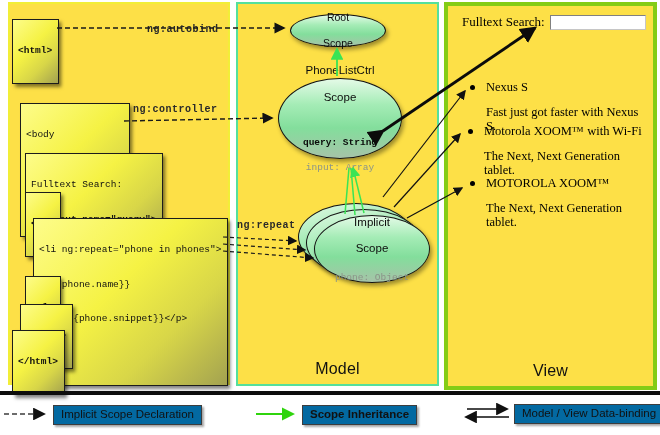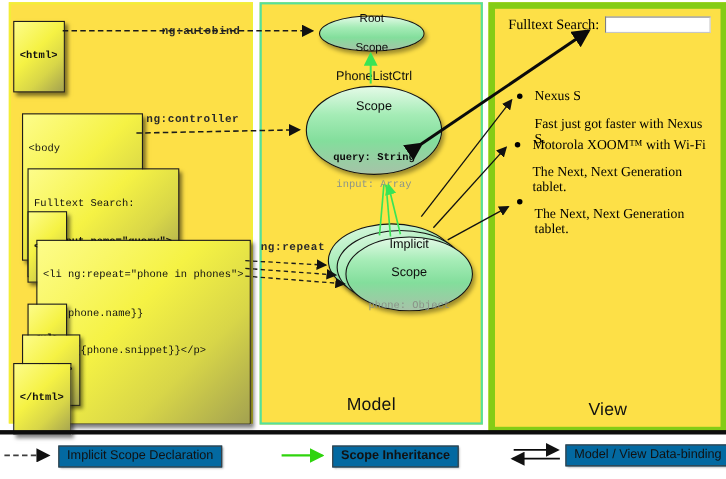--- a/index.html
+++ b/index.html
@@ -4,21 +4,21 @@
 <style>
   html,body{margin:0;padding:0;background:#fff;}
   #canvas{position:relative;width:660px;height:435px;background:#fff;overflow:hidden;
           font-family:"Liberation Sans",sans-serif;}
   
   .col{position:absolute;top:2px;background:#fde047;}
   .col-label{position:absolute;bottom:6px;left:0;width:100%;text-align:center;
              font-size:16px;color:#111;letter-spacing:.2px;}
   #col-template{left:8px;width:218px;height:379px;border:2px solid #f2ee38;}
   #col-model{left:236px;width:199px;height:380px;border:2px solid #55e09c;}
-  #col-view{left:444px;width:205px;height:380px;border:6px solid #84cc16;}
+  #col-view{left:444px;width:205px;height:380px;border:4px solid #84cc16;}
   
   .code-box{position:absolute;padding:2px 6px 3px 5px;border:1.4px solid #1c1c1c;
             background:linear-gradient(135deg,#fdfc8a 0%,#f5f244 42%,#d8d648 70%,#a3a250 100%);
             box-shadow:2.5px 3px 3.5px rgba(0,0,0,.5);
             font-family:"Liberation Mono","DejaVu Sans Mono",monospace;
             font-size:9.5px;line-height:11.5px;color:#101010;white-space:pre;}
   .code-box.bold{font-weight:bold;}
   .code-line{white-space:pre;}
   .code-line.bold{font-weight:bold;}
   
@@ -139,20 +139,21 @@
     <div class="ttl">Nexus S</div>
     <div class="dsc">Fast just got faster with Nexus S.</div>
   </div>
   <div class="phone-item view-serif" style="top:124px;left:464px;">
     <span class="bullet"></span>
     <div class="ttl">Motorola XOOM™ with Wi-Fi</div>
     <div class="dsc">The Next, Next Generation tablet.</div>
   </div>
   <div class="phone-item view-serif" style="top:176px;">
     <span class="bullet"></span>
+    <div class="ttl">MOTOROLA XOOM™</div>
     <div class="dsc">The Next, Next Generation tablet.</div>
   </div>
 
   <div id="separator"></div>
   <div class="legend-box" style="left:53px;top:405px;">Implicit Scope Declaration</div>
   <div class="legend-box" style="left:302px;top:405px;font-weight:bold;">Scope Inheritance</div>
   <div class="legend-box" style="left:514px;top:404px;">Model / View Data-binding</div>
 
   <svg id="overlay" viewBox="0 0 660 435">
     <defs>

